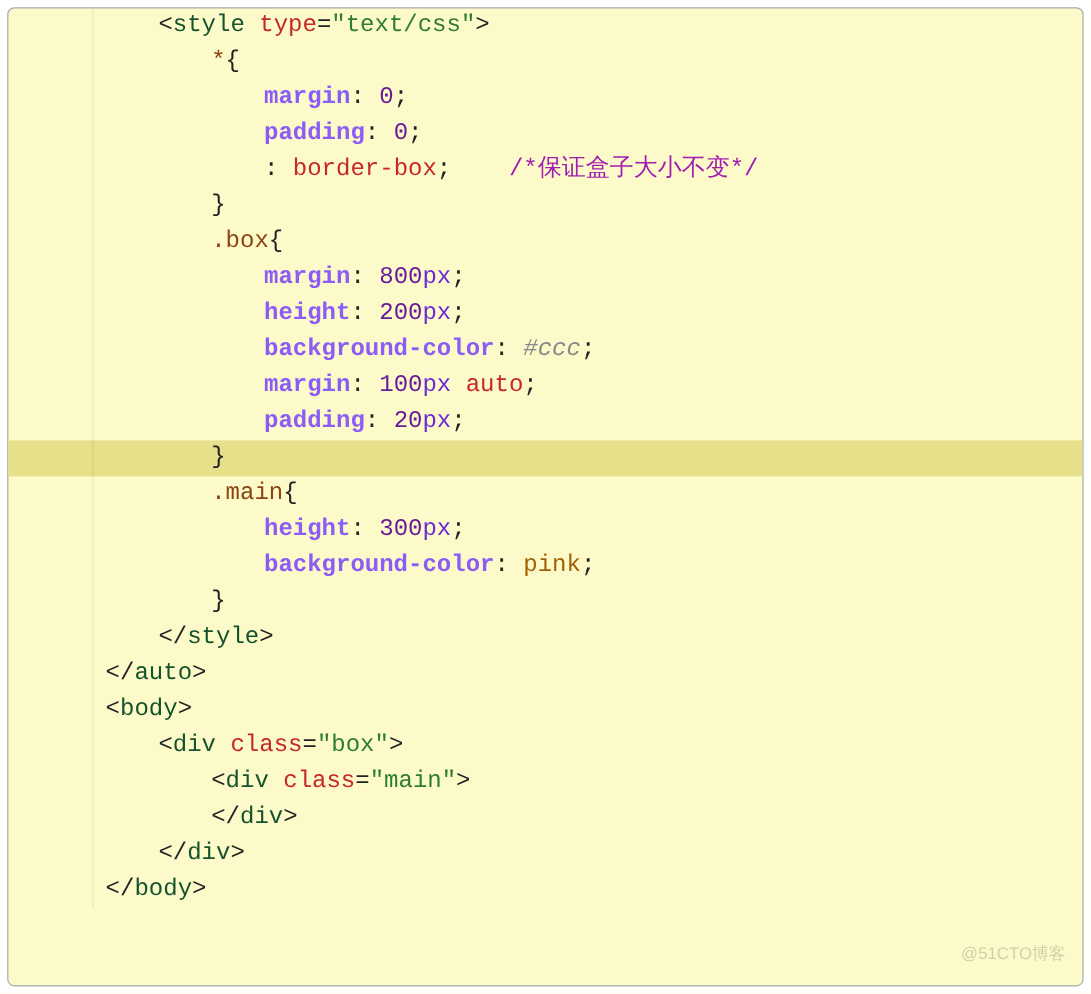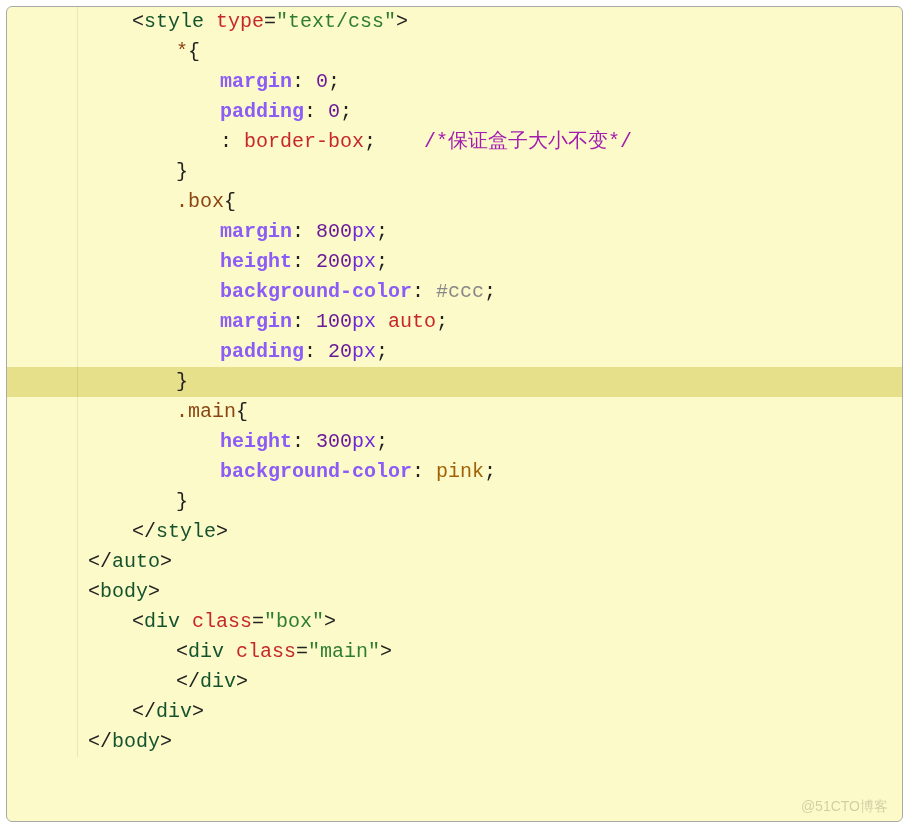--- a/index.html
+++ b/index.html
@@ -47,27 +47,27 @@
   .hl{background:#E6E08A;}
   .punct,.txt{color:#222;}
   .tag{color:#14532d;}
   .attr{color:#C62828;text-align:center;}
   .string{color:#2E7D32;}
   .sel{color:#8B4513;}
   .prop{color:#8b5cf6;font-weight:bold;}
   .val{color:#6A1B9A;}
   .unit{color:#6d28d9;}
   .kw{color:#C62828;}
-  .color{color:#888;}
+  .color{color:#888;font-style:italic;}
   .comment{color:#a21caf;}
   .valtxt{color:#a16207;}
   .watermark{
     position:absolute;
     right:14px;
-    bottom:0;
+    bottom:12px;
     font-size:14px;
     color:rgba(0,0,0,0.18);
     font-family:Arial,sans-serif;
   }
 </style>
 </head>
 <body>
 
 <div class="frame">
  <div class="panel">

